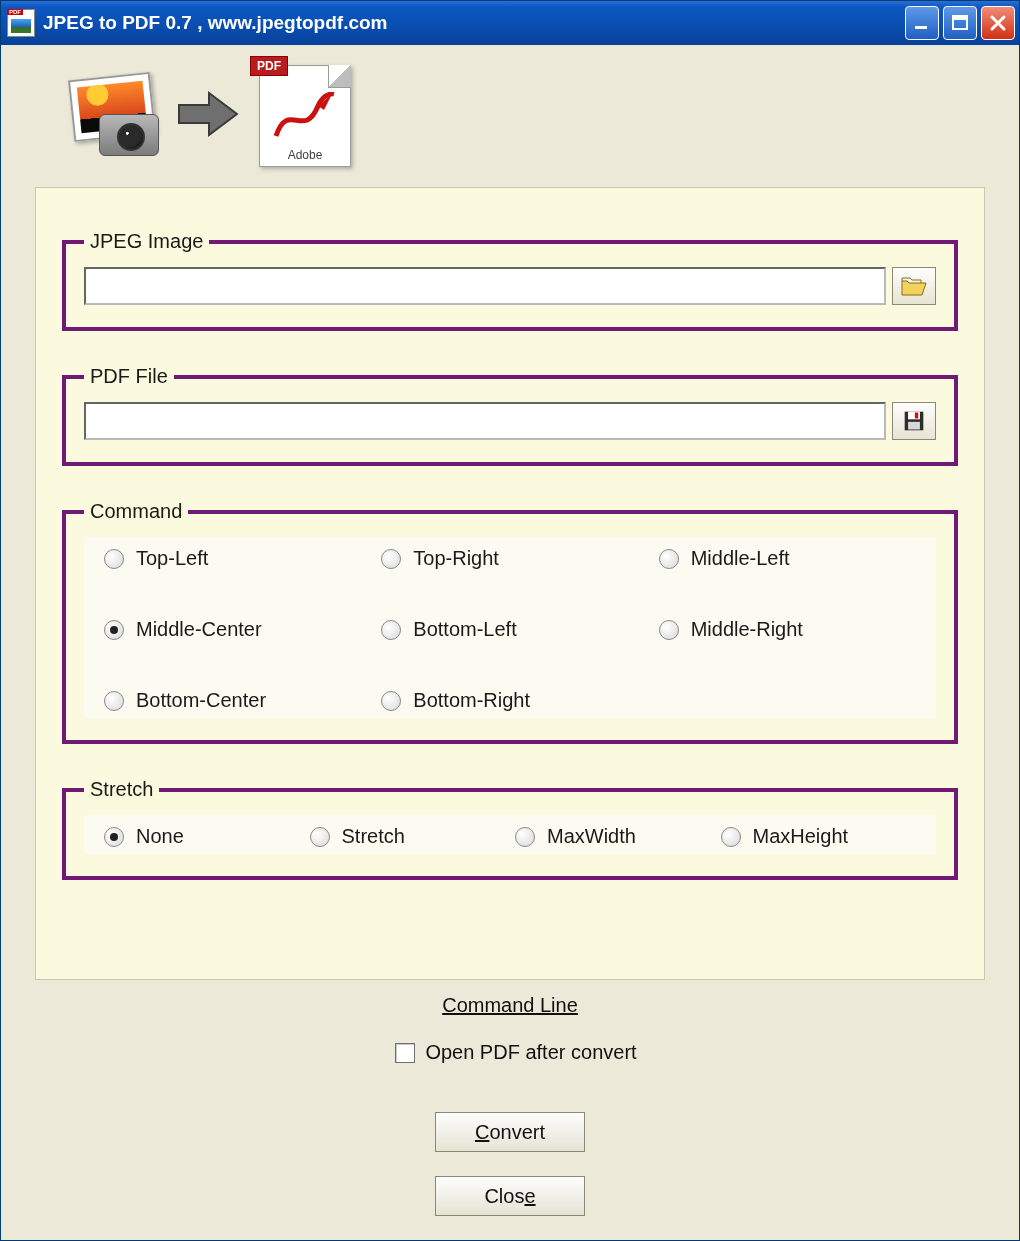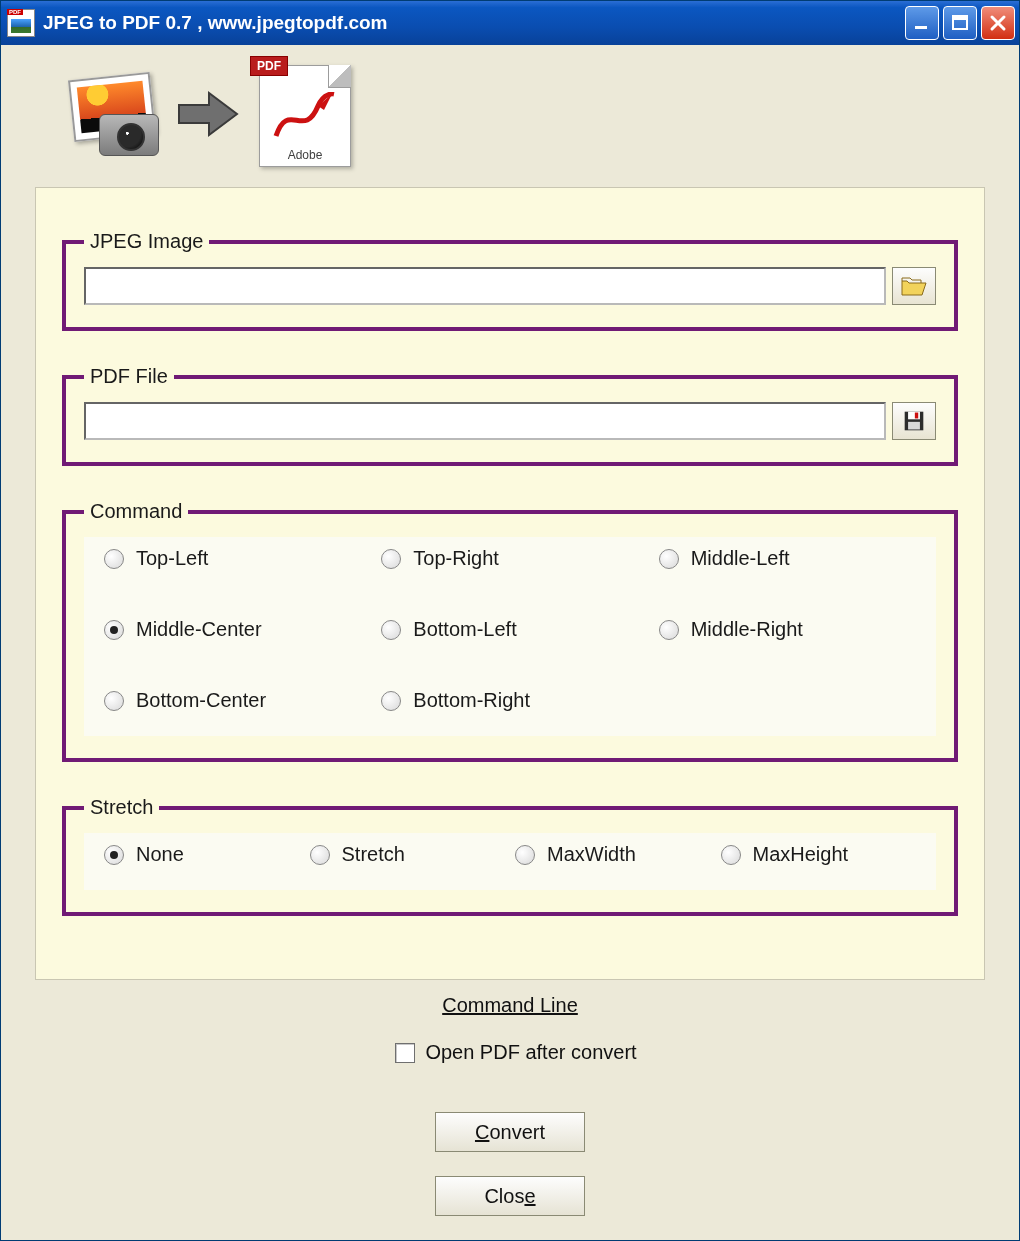--- a/index.html
+++ b/index.html
@@ -212,21 +212,21 @@
     box-sizing: border-box;
     display: flex;
     align-items: center;
     justify-content: center;
   }
   .file-btn svg { width: 26px; height: 22px; }
 
   
   fieldset.options .opt-area {
     background: #fbfbf2;
-    padding: 10px 10px 24px 20px;
+    padding: 10px 10px 6px 20px;
   }
   .radio-grid3 {
     display: grid;
     grid-template-columns: repeat(3, 1fr);
     row-gap: 48px;
     column-gap: 10px;
   }
   .radio-grid4 {
     display: grid;
     grid-template-columns: repeat(4, 1fr);

